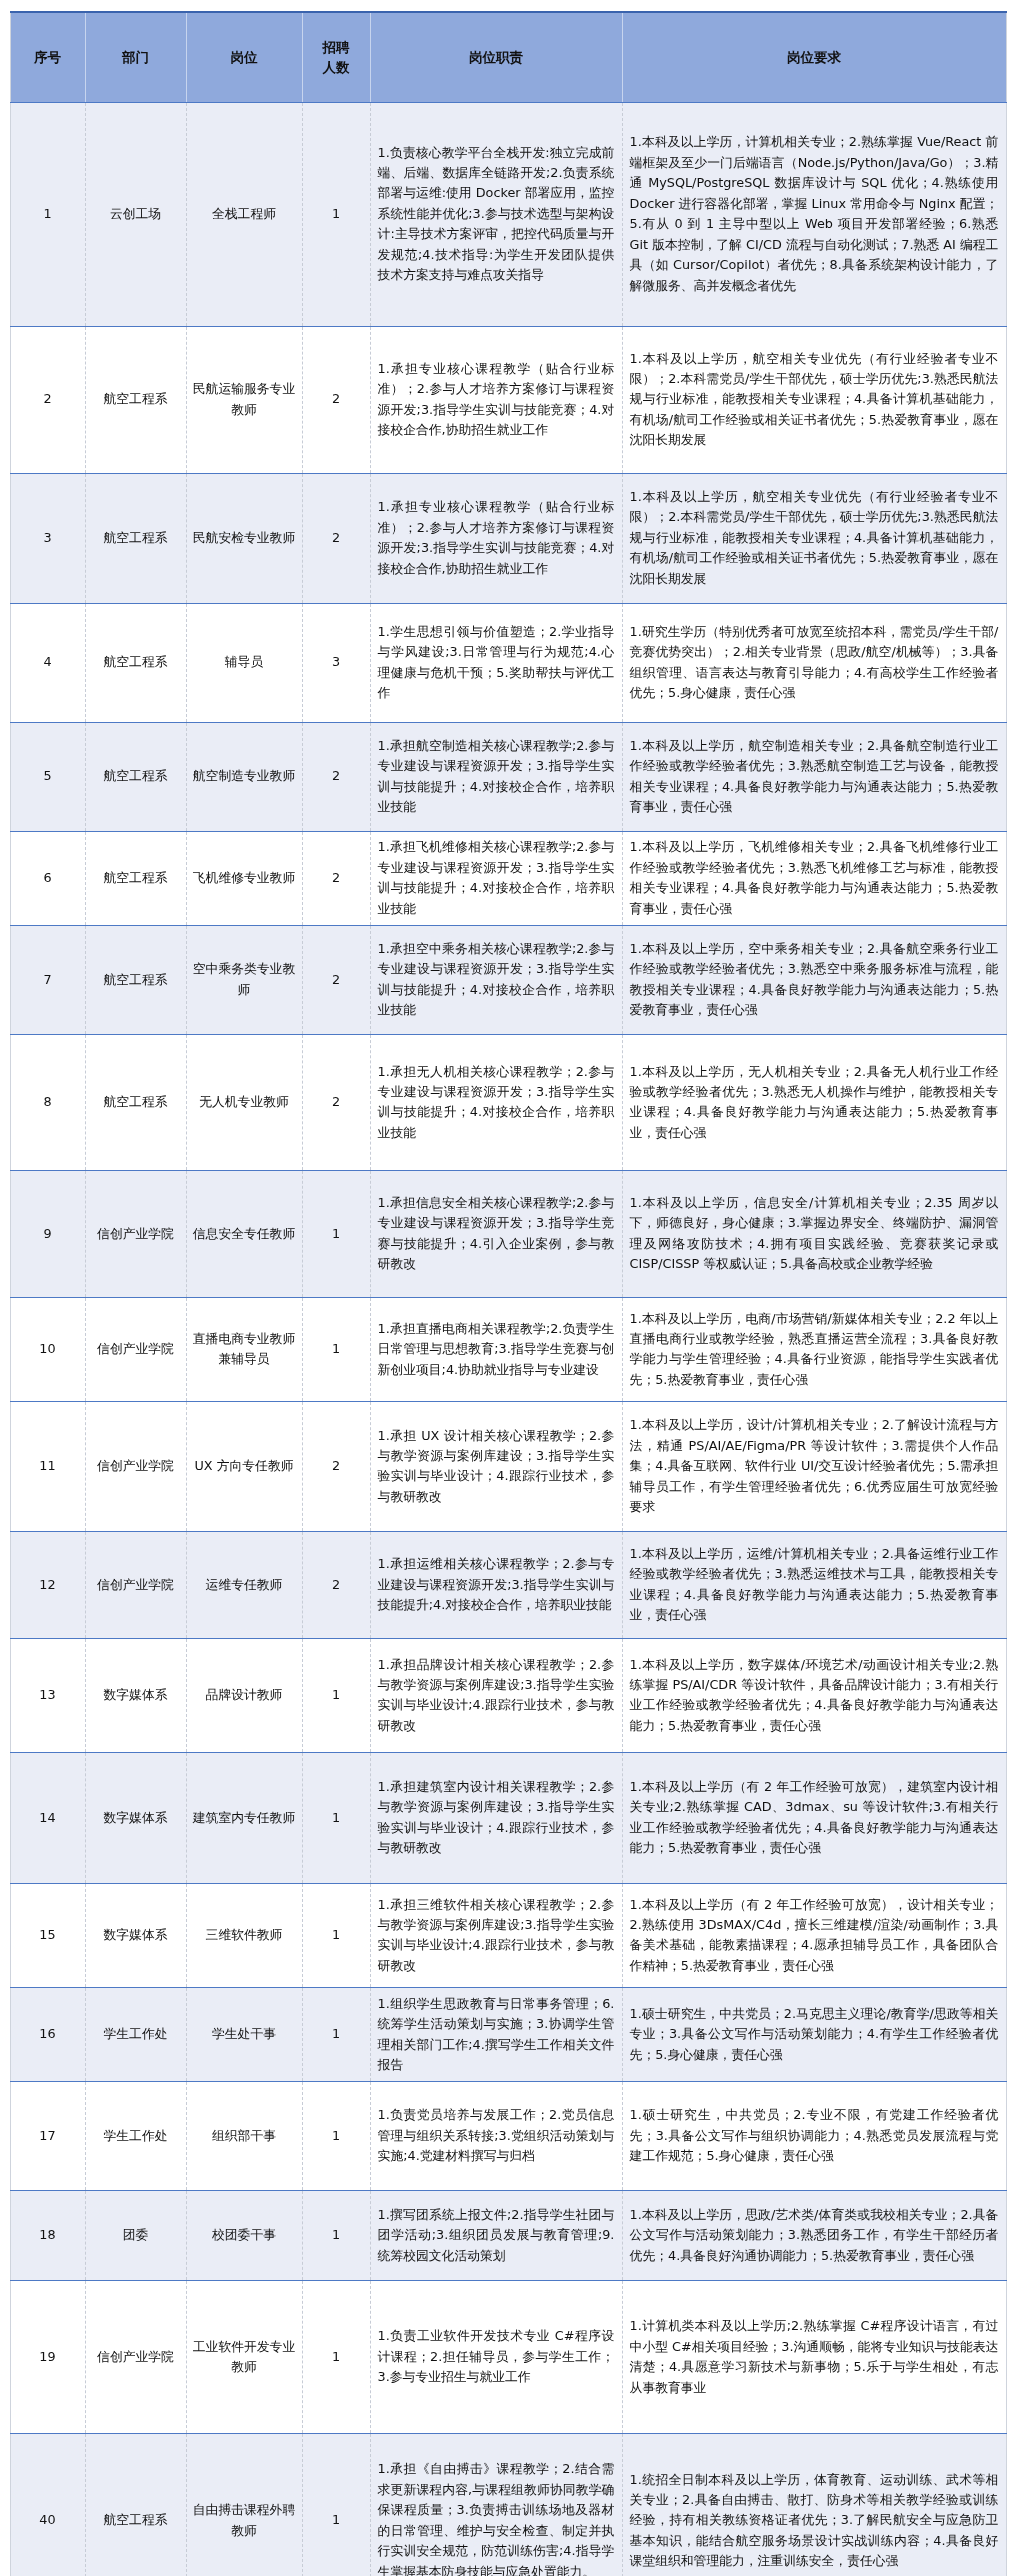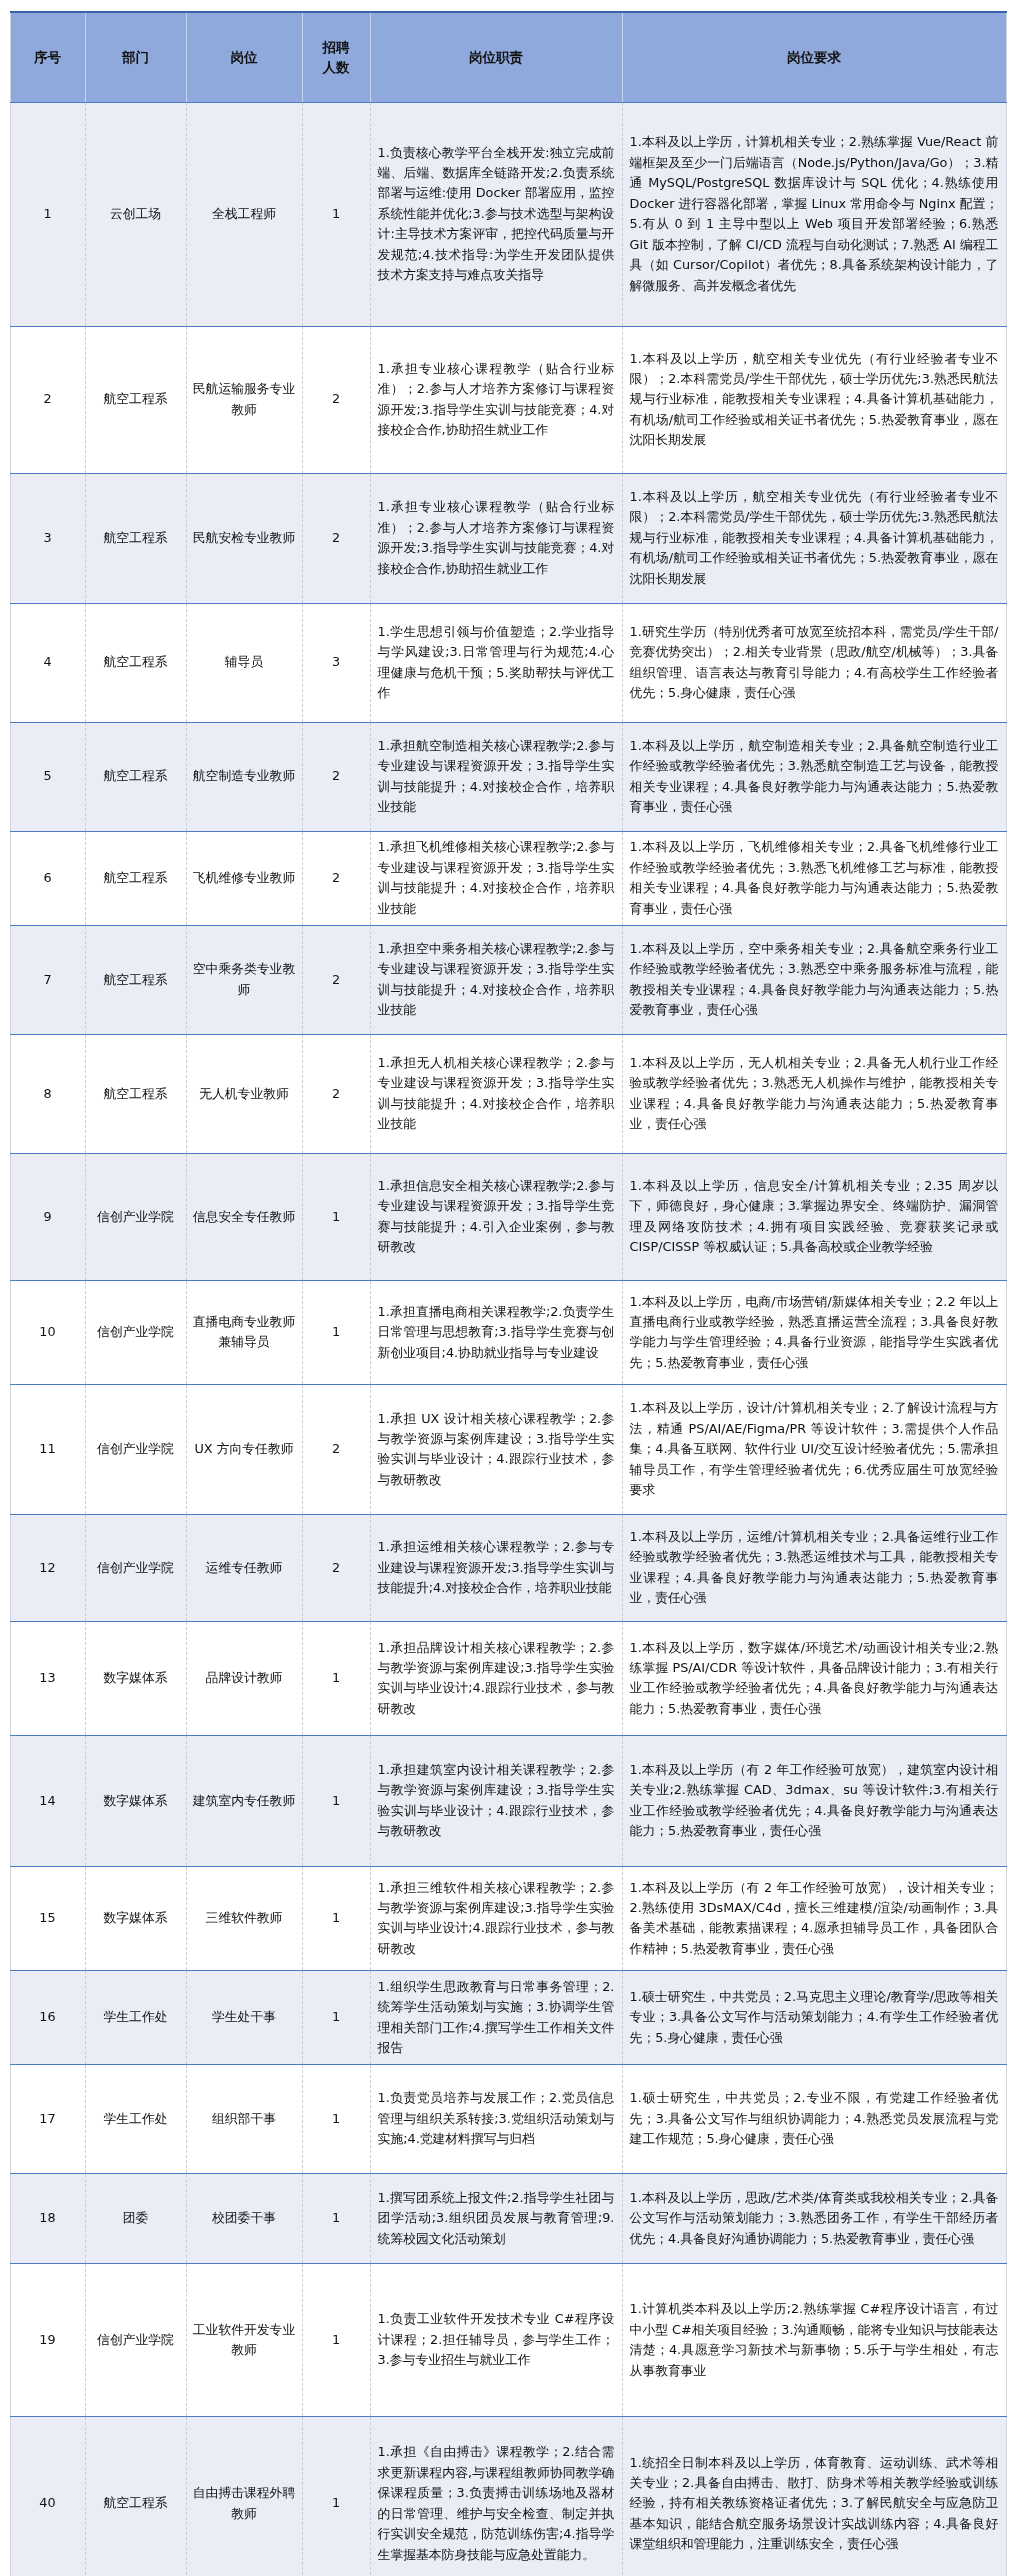--- a/index.html
+++ b/index.html
@@ -34,21 +34,21 @@
   td.c-no,td.c-dept,td.c-post,td.c-count{text-align:center;padding:5.7px 4.3px;}
   td.c-duty,td.c-req{text-align:justify;}
   
   tbody tr:nth-child(1) td{height:224px}
   tbody tr:nth-child(2) td{height:147px}
   tbody tr:nth-child(3) td{height:130px}
   tbody tr:nth-child(4) td{height:119px}
   tbody tr:nth-child(5) td{height:109px}
   tbody tr:nth-child(6) td{height:92px}
   tbody tr:nth-child(7) td{height:109px}
-  tbody tr:nth-child(8) td{height:119px}
+  tbody tr:nth-child(8) td{height:136px}
   tbody tr:nth-child(9) td{height:127px}
   tbody tr:nth-child(10) td{height:104px}
   tbody tr:nth-child(11) td{height:130px}
   tbody tr:nth-child(12) td{height:107px}
   tbody tr:nth-child(13) td{height:114px}
   tbody tr:nth-child(14) td{height:131px}
   tbody tr:nth-child(15) td{height:104px}
   tbody tr:nth-child(16) td{height:90px}
   tbody tr:nth-child(17) td{height:109px}
   tbody tr:nth-child(18) td{height:90px}
@@ -197,21 +197,21 @@
     <td class="c-post">三维软件教师</td>
     <td class="c-count">1</td>
     <td class="c-duty">1.承担三维软件相关核心课程教学；2.参与教学资源与案例库建设;3.指导学生实验实训与毕业设计;4.跟踪行业技术，参与教研教改</td>
     <td class="c-req">1.本科及以上学历（有 2 年工作经验可放宽），设计相关专业；2.熟练使用 3DsMAX/C4d，擅长三维建模/渲染/动画制作；3.具备美术基础，能教素描课程；4.愿承担辅导员工作，具备团队合作精神；5.热爱教育事业，责任心强</td>
   </tr>
         <tr class="shaded">
     <td class="c-no">16</td>
     <td class="c-dept">学生工作处</td>
     <td class="c-post">学生处干事</td>
     <td class="c-count">1</td>
-    <td class="c-duty">1.组织学生思政教育与日常事务管理；2.统筹学生活动策划与实施；3.协调学生管理相关部门工作;4.撰写学生工作相关文件报告</td>
+    <td class="c-duty">1.组织学生思政教育与日常事务管理；6.统筹学生活动策划与实施；3.协调学生管理相关部门工作;4.撰写学生工作相关文件报告</td>
     <td class="c-req">1.硕士研究生，中共党员；2.马克思主义理论/教育学/思政等相关专业；3.具备公文写作与活动策划能力；4.有学生工作经验者优先；5.身心健康，责任心强</td>
   </tr>
         <tr>
     <td class="c-no">17</td>
     <td class="c-dept">学生工作处</td>
     <td class="c-post">组织部干事</td>
     <td class="c-count">1</td>
     <td class="c-duty">1.负责党员培养与发展工作；2.党员信息管理与组织关系转接;3.党组织活动策划与实施;4.党建材料撰写与归档</td>
     <td class="c-req">1.硕士研究生，中共党员；2.专业不限，有党建工作经验者优先；3.具备公文写作与组织协调能力；4.熟悉党员发展流程与党建工作规范；5.身心健康，责任心强</td>
   </tr>

